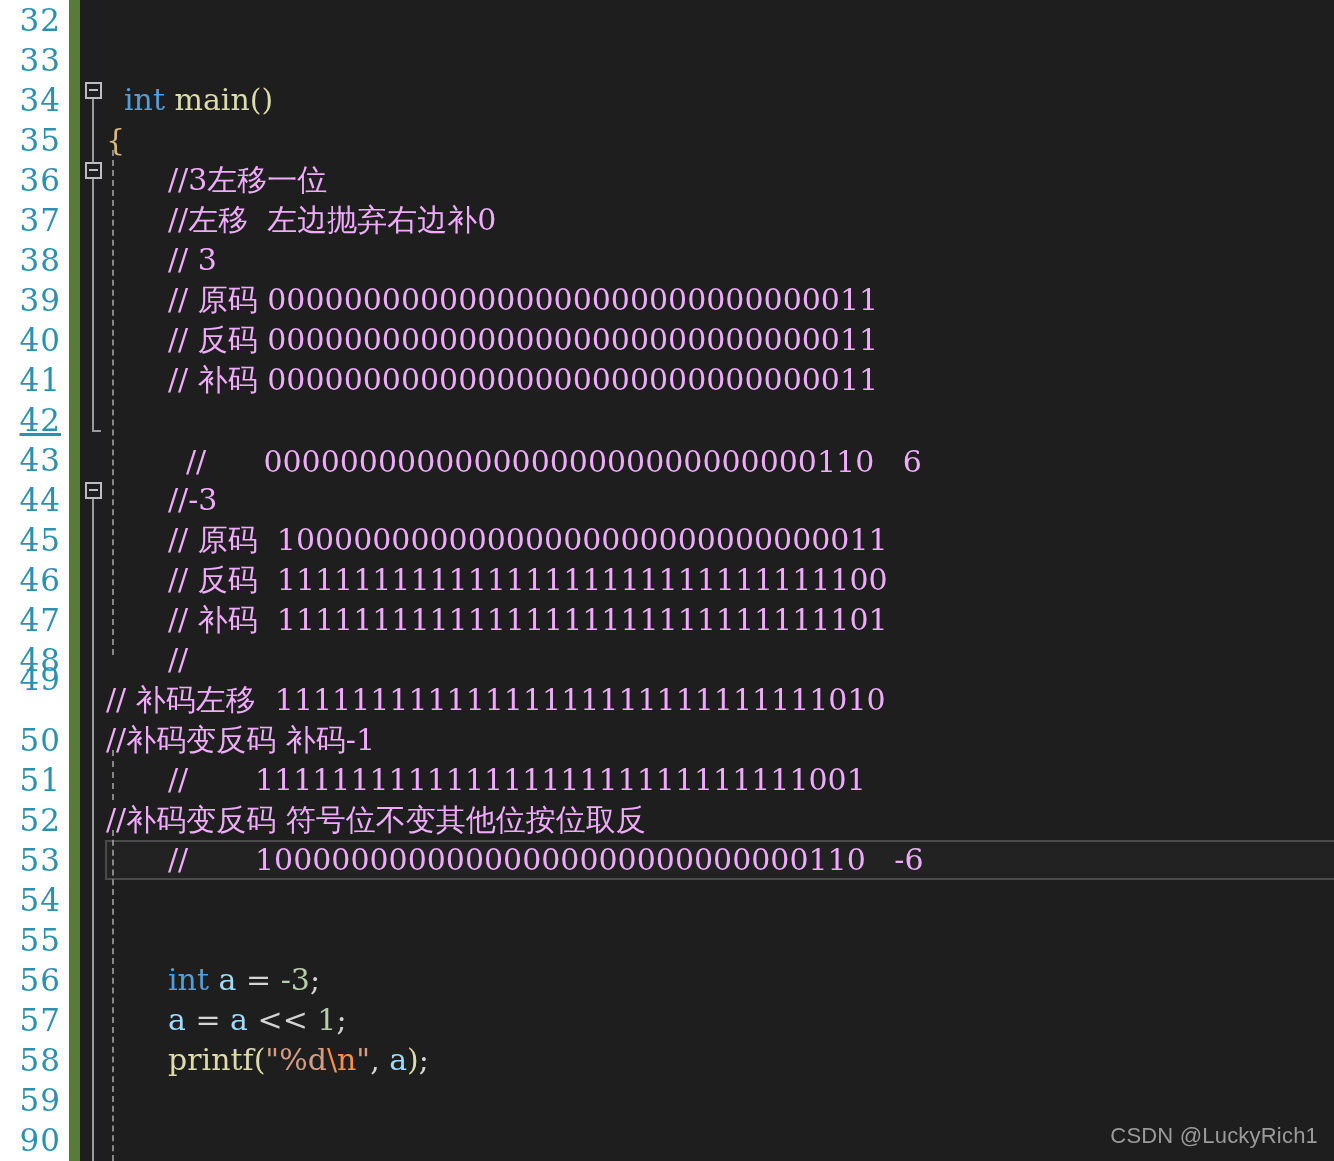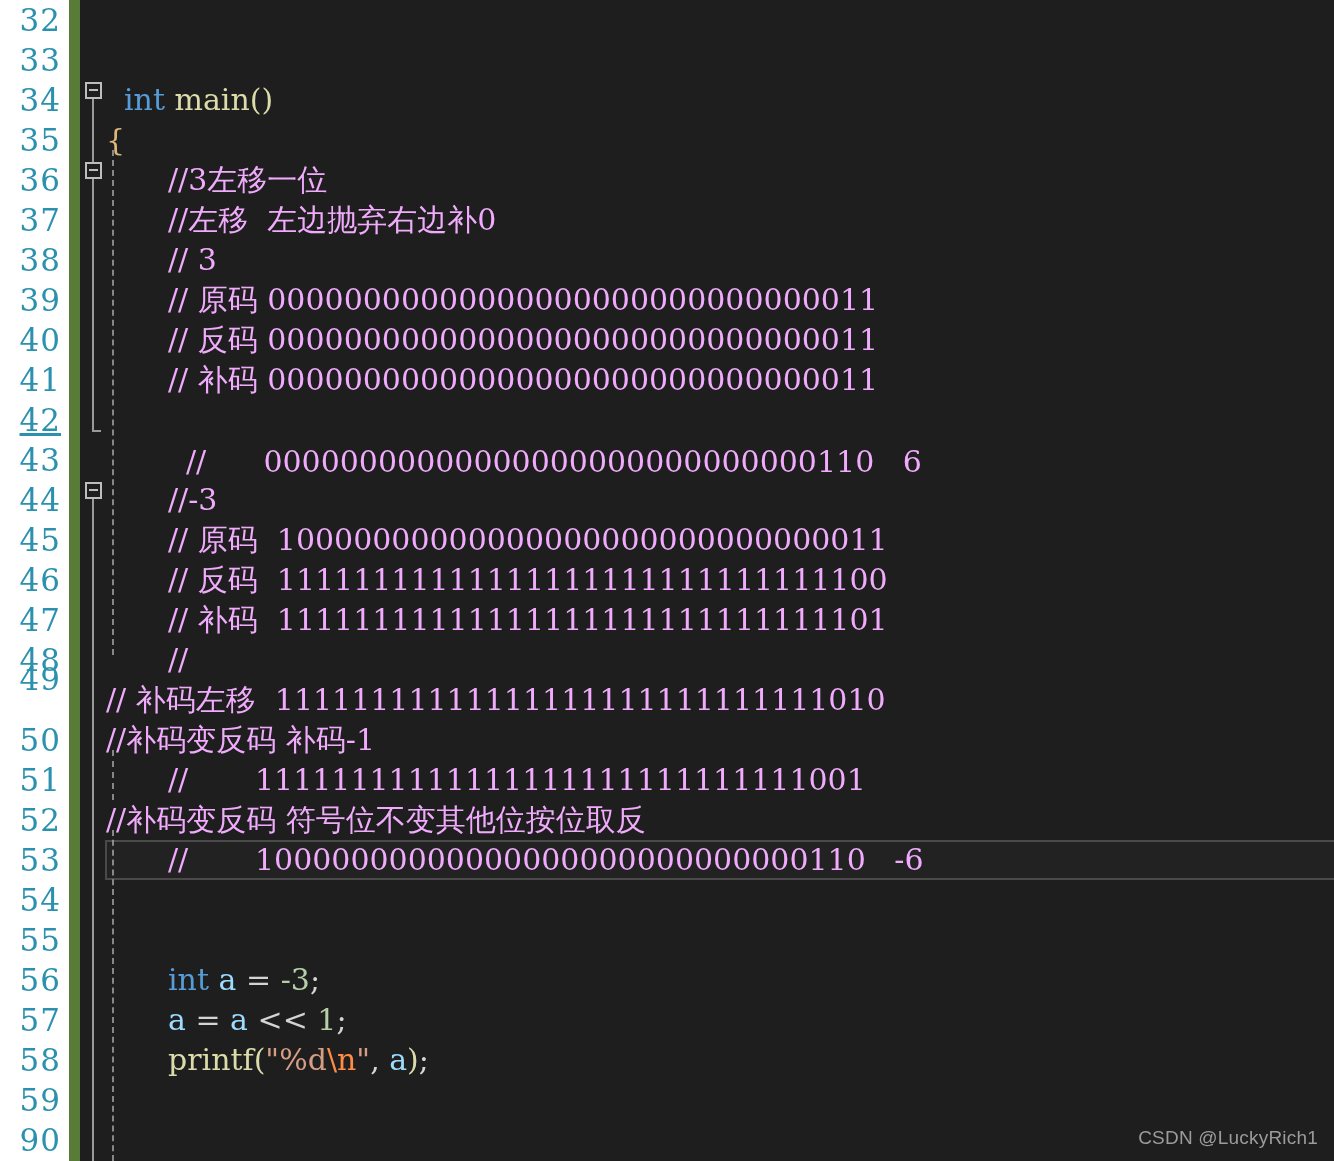--- a/index.html
+++ b/index.html
@@ -147,21 +147,21 @@
     background: #222222;
     z-index: 0;
   }
 
   
   .watermark {
     position: absolute;
     right: 16px;
     bottom: 12px;
     font-family: "Liberation Sans", sans-serif;
-    font-size: 19px;
+    font-size: 22px;
     color: #9b9b9b;
     z-index: 6;
     letter-spacing: 0.2px;
   }
 </style>
 </head>
 <body>
 
 <div id="editor">
 

